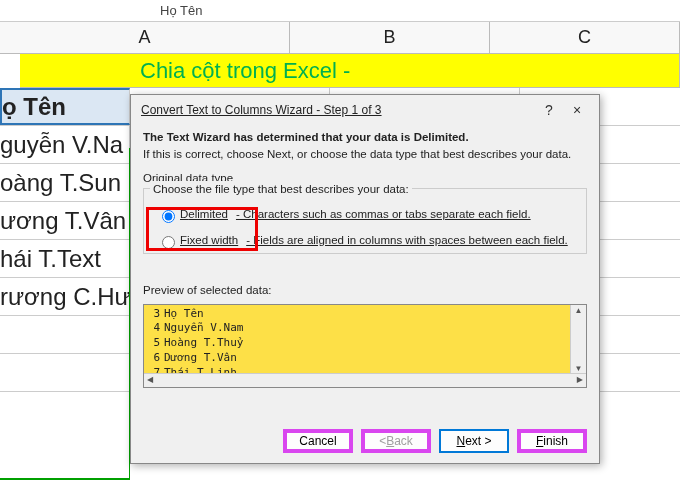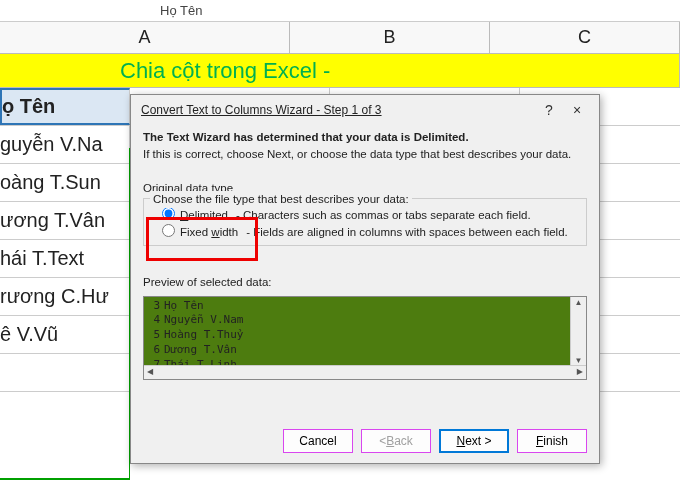--- a/index.html
+++ b/index.html
@@ -4,52 +4,52 @@
 <style>
   * { box-sizing: border-box; margin: 0; padding: 0; }
   body { font-family: "Segoe UI", Tahoma, sans-serif; font-size: 12px; background: #fff; width: 680px; height: 500px; overflow: hidden; position: relative; }
   .spreadsheet { position: absolute; top: 0; left: 0; width: 680px; height: 500px; }
   .formula-bar { height: 22px; background: #fff; border-bottom: 1px solid #ccc; display: flex; align-items: center; padding-left: 160px; font-size: 13px; color: #444; }
   .col-headers { height: 32px; display: flex; border-bottom: 1px solid #bbb; }
   .col-header { display: flex; align-items: center; justify-content: center; font-size: 18px; color: #222; border-right: 1px solid #bbb; background: #f8f8f8; }
   .colA { width: 290px; }
   .colB { width: 200px; }
   .colC { width: 190px; }
-  .yellow-row { height: 34px; display: flex; }
+  .yellow-row { height: 34px; display: flex; padding-left: 20px; }
   .yellow-cell { background: #ffff00; color: #00b050; font-size: 22px; font-weight: 500; display: flex; align-items: center; padding-left: 120px; width: 680px; border-right: 1px solid #bbb; border-bottom: 1px solid #bbb; white-space: nowrap; overflow: hidden; }
   .data-area { position: relative; }
   .data-row { height: 38px; display: flex; border-bottom: 1px solid #ccc; }
-  .cell { border-right: 1px solid #ccc; display: flex; align-items: center; font-size: 20px; color: #222; overflow: hidden; white-space: nowrap; }
+  .cell { border-right: 1px solid #ccc; display: flex; align-items: center; font-size: 24px; color: #222; overflow: hidden; white-space: nowrap; }
   .cellA { width: 130px; padding-left: 0px; }
   .cellB { width: 200px; }
   .cellC { width: 190px; }
   .header-cell { background: #dbe7f3; font-weight: bold; border: 2px solid #2e75b6; border-right: 1px solid #ccc; }
   .dialog { position: absolute; top: 94px; left: 130px; width: 470px; height: 370px; background: #f0f0f0; border: 1px solid #888; box-shadow: 2px 2px 8px rgba(0,0,0,.3); font-family: "Segoe UI", Tahoma, sans-serif; }
   .dialog-title { height: 30px; display: flex; align-items: center; padding: 0 8px 0 10px; font-size: 12px; color: #222; }
   .dialog-title-text { flex: 1; text-decoration: underline; }
   .dlg-btn { width: 28px; height: 22px; display: flex; align-items: center; justify-content: center; font-size: 14px; color: #333; }
   .dialog-body { padding: 4px 12px 8px 12px; font-size: 11.5px; color: #222; line-height: 1.5; }
   .bold { font-weight: 600; }
-  .group-label { margin-top: 16px; margin-bottom: 2px; }
+  .group-label { margin-top: 6px; margin-bottom: 2px; }
   .file-type-box { border: 1px solid #ccc; padding: 8px 8px 4px 8px; margin-top: -1px; position: relative; }
   .file-type-box .legend { position: absolute; top: -8px; left: 6px; background: #f0f0f0; padding: 0 3px; font-size: 11.5px; }
-  .radio-row { display: flex; align-items: flex-start; margin-top: 0; padding-left: 10px; }
+  .radio-row { display: flex; align-items: flex-end; margin-top: 9px; padding-left: 10px; text-decoration: underline; }
   .radio-row input { margin-right: 5px; }
   .radio-label { text-decoration: underline dotted transparent; }
   .radio-label .ul { text-decoration: underline; }
   .radio-desc { margin-left: 8px; flex: 1; }
   .red-box { position: absolute; border: 3px solid #e00; top: 18px; left: 2px; width: 112px; height: 44px; pointer-events: none; }
   .preview-label { margin-top: 28px; }
-  .preview-box { margin-top: 4px; border: 1px solid #888; background: #4d7c0f; height: 84px; position: relative; overflow: hidden; }
+  .preview-box { margin-top: 4px; border: 1px solid #888; background: #fde047; height: 84px; position: relative; overflow: hidden; }
   .preview-lines { font-family: Consolas, monospace; font-size: 11px; padding: 2px 4px; white-space: pre; line-height: 1.35; overflow: auto; height: 70px; }
   .preview-line span:first-child { display: inline-block; width: 12px; text-align: right; margin-right: 4px; }
   .preview-scroll-v { position: absolute; right: 0; top: 0; width: 16px; height: 70px; background: #efefef; border-left: 1px solid #ccc; display: flex; flex-direction: column; align-items: center; justify-content: space-between; font-size: 8px; color: #555; }
   .preview-scroll-h { position: absolute; left: 0; right: 0; bottom: 0; height: 14px; background: #efefef; border-top: 1px solid #ccc; display: flex; align-items: center; justify-content: space-between; font-size: 8px; color: #555; padding: 0 3px; }
   .dialog-buttons { position: absolute; bottom: 10px; right: 12px; display: flex; gap: 8px; }
-  .btn { min-width: 70px; height: 24px; background: #fdfdfd; border: 1px solid #d946ef; font-size: 12px; display: flex; align-items: center; justify-content: center; padding: 0 10px; }
+  .btn { min-width: 70px; height: 24px; background: #fdfdfd; border: 4px solid #d946ef; font-size: 12px; display: flex; align-items: center; justify-content: center; padding: 0 10px; }
   .btn.disabled { color: #a0a0a0; }
   .btn.default { border: 1px solid #0078d7; box-shadow: 0 0 0 1px #0078d7 inset; }
   .ul { text-decoration: underline; }
   .col-line { position: absolute; top: 148px; left: 129px; width: 1px; height: 332px; background: #00a000; }
   .col-bottom-line { position: absolute; top: 478px; left: 0px; width: 130px; height: 2px; background: #00a000; }
 </style>
 </head>
 <body>
 
 <div class="spreadsheet">
@@ -89,21 +89,20 @@
         <div class="cell cellA">hái T.Text</div>
         <div class="cell cellB"></div>
         <div class="cell cellC"></div>
       </div>
       <div class="data-row">
         <div class="cell cellA">rương C.Hư</div>
         <div class="cell cellB"></div>
         <div class="cell cellC"></div>
       </div>
       <div class="data-row">
-        <div class="cell cellA">ê V.Vũ</div>
         <div class="cell cellB"></div>
         <div class="cell cellC"></div>
       </div>
       <div class="data-row">
         <div class="cell cellB"></div>
         <div class="cell cellC"></div>
       </div>
     </div>
   <div class="col-line"></div>
   <div class="col-bottom-line"></div>

